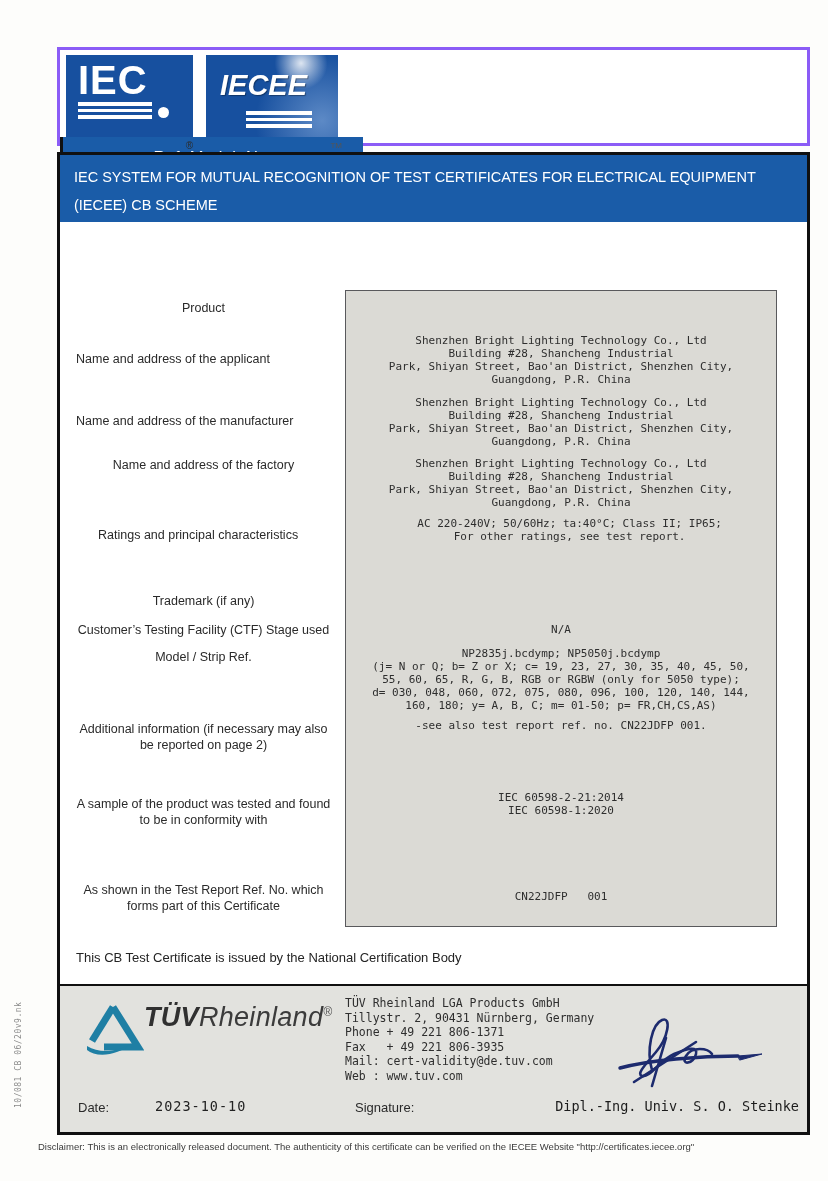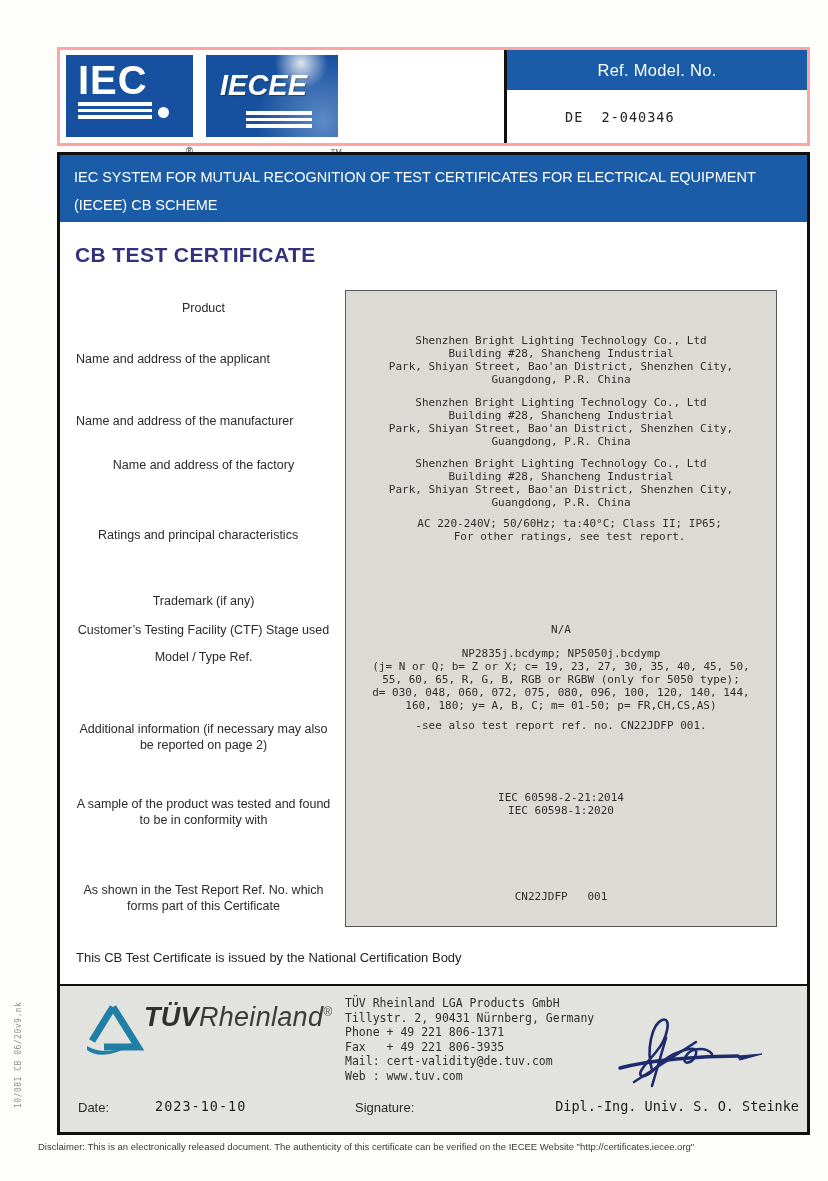--- a/index.html
+++ b/index.html
@@ -11,21 +11,21 @@
 
   
   .side-code{
     position:absolute;left:14px;top:1108px;transform:rotate(-90deg);
     transform-origin:left top;font-size:8px;color:#8a8a8a;letter-spacing:.5px;white-space:nowrap;
   }
 
   
   .header-box{
     position:absolute;left:57px;top:47px;width:753px;height:99px;
-    border:3px solid #fca5a5;background:#fff;display:flex;box-sizing:border-box;
+    border:3px solid #8b5cf6;background:#fff;display:flex;box-sizing:border-box;flex-direction:column;
   }
   .logos{display:flex;padding:5px 0 0 6px;gap:13px;}
   .logo-block{position:relative;}
   .iec-logo{
     width:127px;height:82px;background:#17509f;color:#fff;
     padding:6px 10px 0 12px;box-sizing:border-box;
   }
   .iec-text{font-size:40px;font-weight:bold;letter-spacing:1px;line-height:.95;}
   .iec-bars{display:flex;align-items:flex-end;gap:6px;margin-top:3px;}
   .bars3{display:flex;flex-direction:column;gap:3px;width:74px;}
@@ -146,21 +146,20 @@
   <div class="header-spacer"></div>
   <div class="ref-section">
     <div class="ref-band">Ref. Model. No.</div>
     <div class="ref-value mono">DE  2-040346</div>
   </div>
 </div>
 
 <div class="main-box">
   <div class="banner">IEC SYSTEM FOR MUTUAL RECOGNITION OF TEST CERTIFICATES FOR ELECTRICAL EQUIPMENT
 (IECEE) CB SCHEME</div>
-  <div class="doc-title">CB TEST CERTIFICATE</div>
 
   <div class="fields">
     <div class="gray-bg"></div>
 
     <div class="row r0">
       <div class="lbl">Product</div>
     </div>
     <div class="row r1">
       <div class="lbl">Name and address of the applicant</div>
       <div class="val">Shenzhen Bright Lighting Technology Co., Ltd
@@ -189,21 +188,21 @@
     </div>
     <div class="row r5">
       <div class="lbl">Trademark (if any)</div>
       <div class="val"></div>
     </div>
     <div class="row r6">
       <div class="lbl">Customer’s Testing Facility (CTF) Stage used</div>
       <div class="val">N/A</div>
     </div>
     <div class="row r7">
-      <div class="lbl">Model / Type Ref.</div>
+      <div class="lbl">Model / Strip Ref.</div>
       <div class="val">NP2835j.bcdymp; NP5050j.bcdymp
 (j= N or Q; b= Z or X; c= 19, 23, 27, 30, 35, 40, 45, 50,
 55, 60, 65, R, G, B, RGB or RGBW (only for 5050 type);
 d= 030, 048, 060, 072, 075, 080, 096, 100, 120, 140, 144,
 160, 180; y= A, B, C; m= 01-50; p= FR,CH,CS,AS)</div>
     </div>
     <div class="row r8">
       <div class="lbl">Additional information (if necessary may also be reported on page 2)</div>
       <div class="val">-see also test report ref. no. CN22JDFP 001.</div>
     </div>

